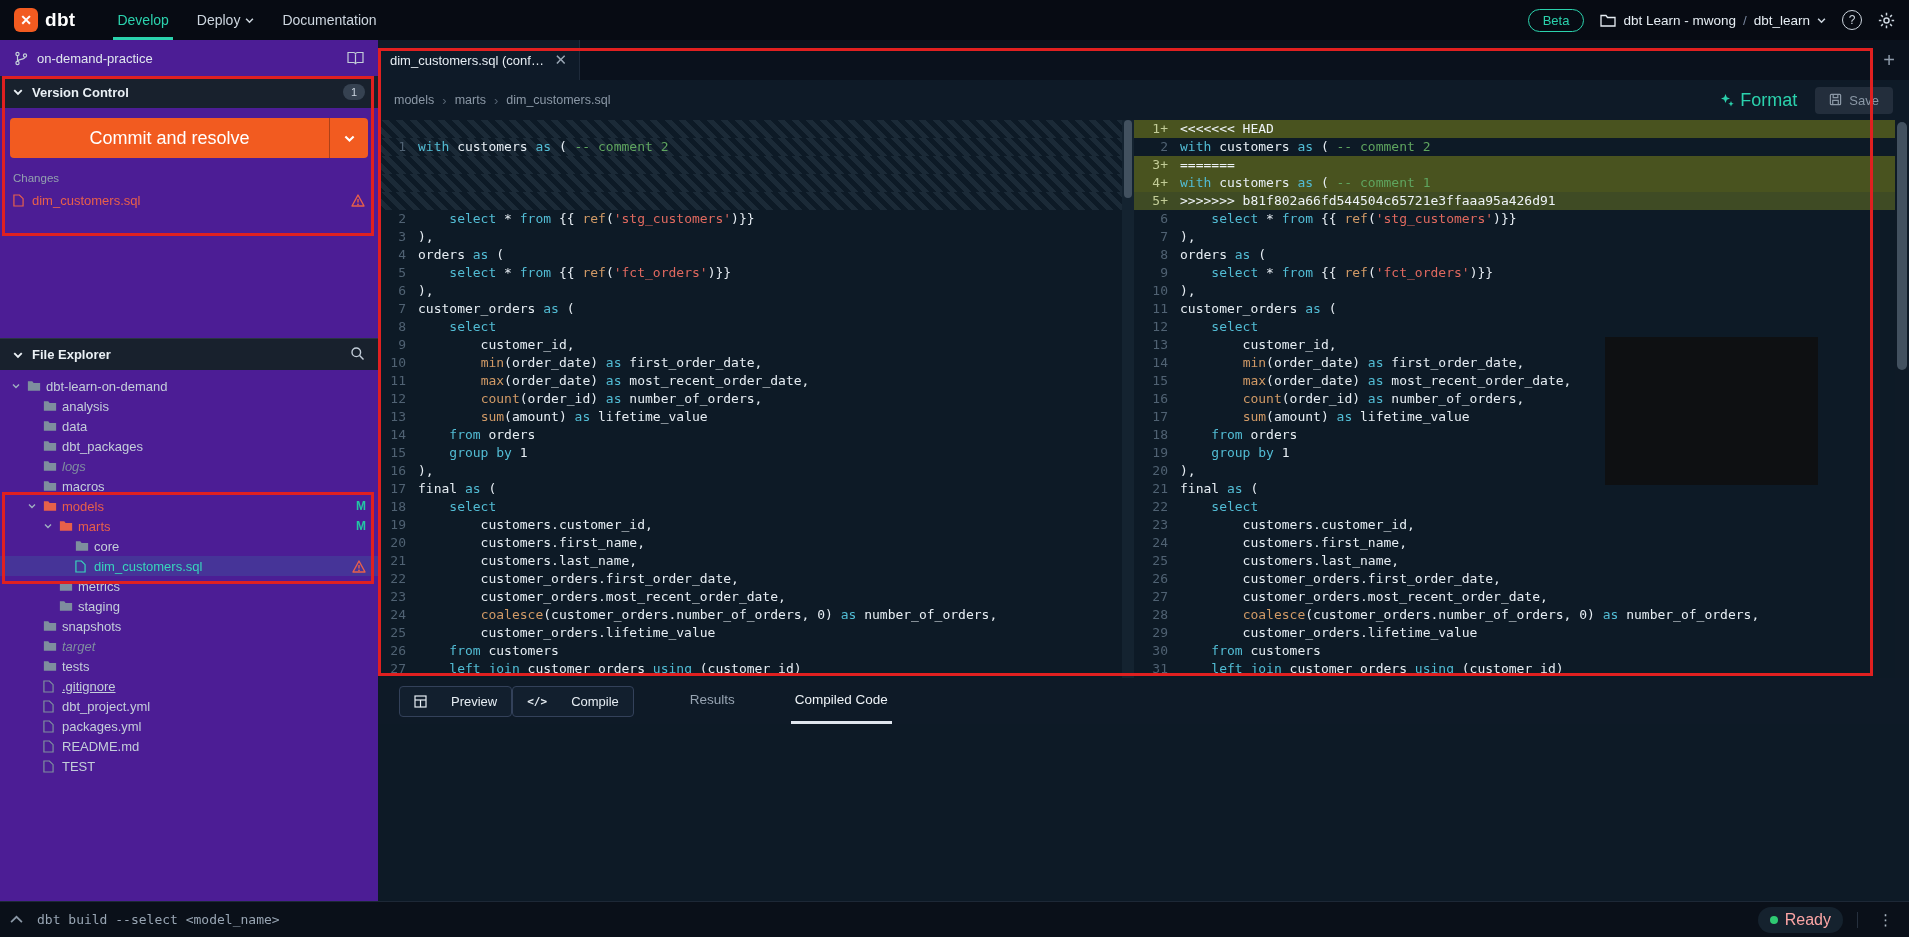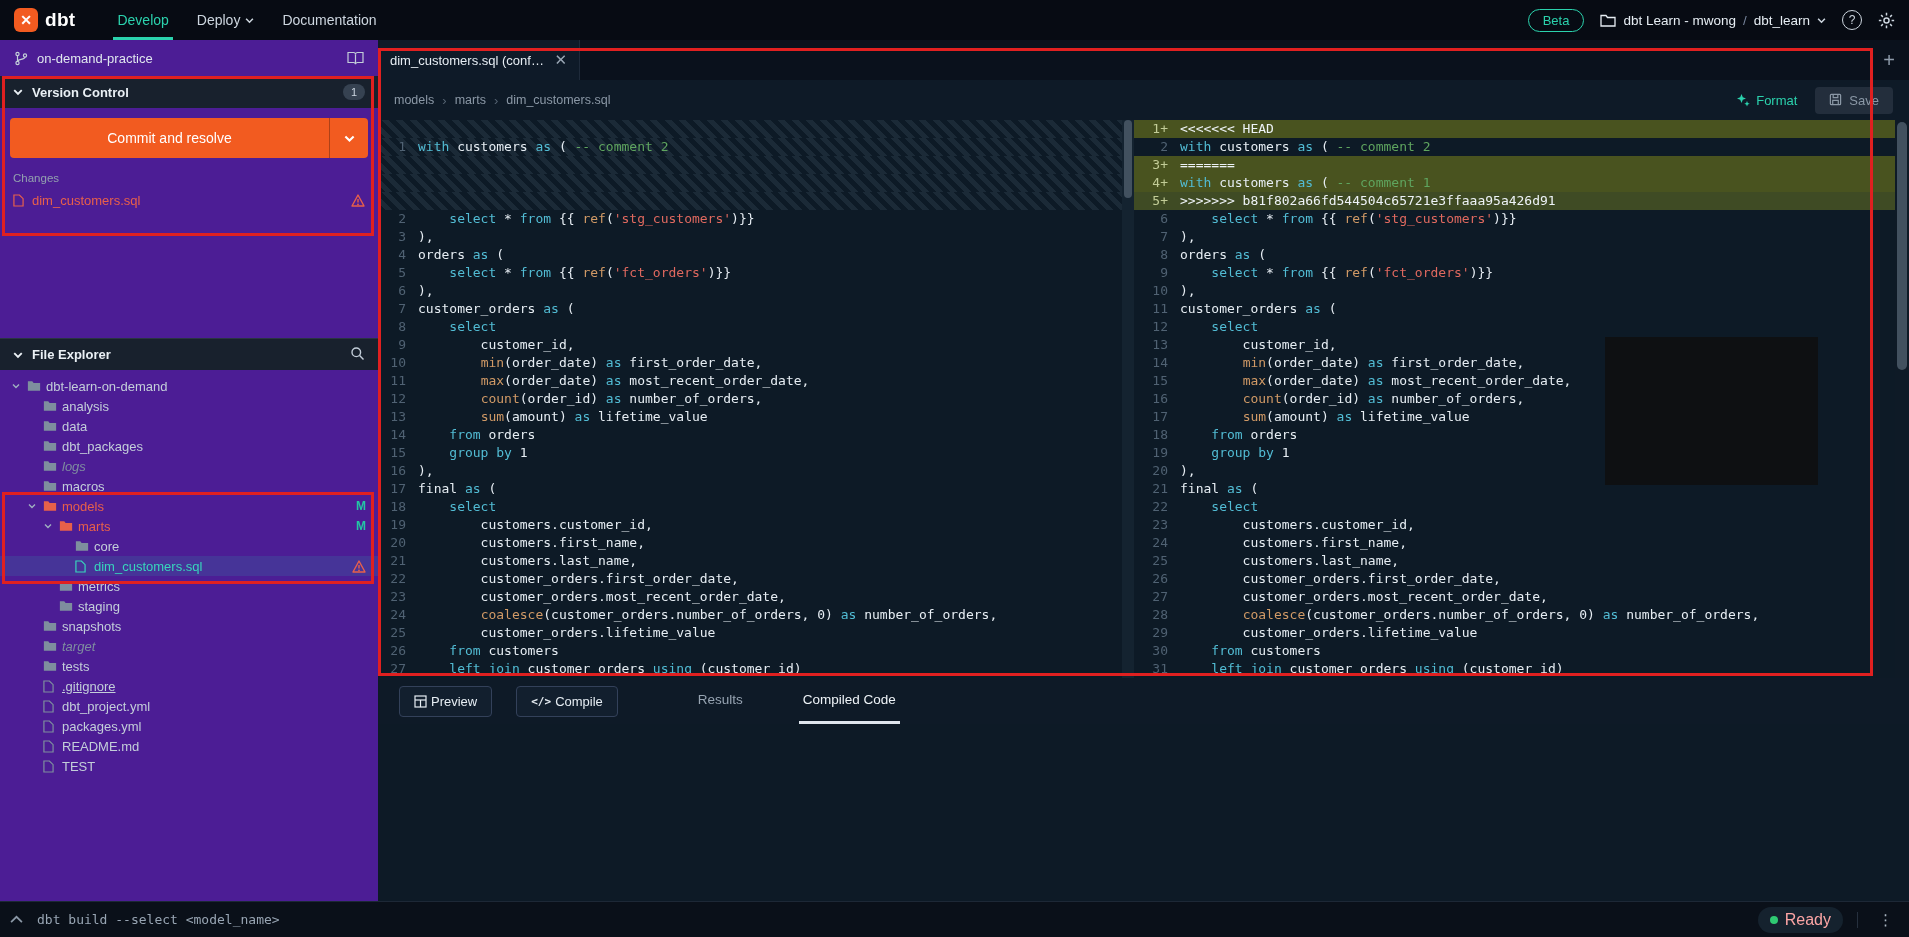--- a/index.html
+++ b/index.html
@@ -28,21 +28,21 @@
   
   .mid { position:absolute; top:40px; left:0; right:0; bottom:36px; display:flex; }
   .sidebar { width:378px; background:#4c1d95; display:flex; flex-direction:column; flex:0 0 378px; }
   .main { flex:1; display:flex; flex-direction:column; min-width:0; }
   
   .branch-row { height:36px; display:flex; align-items:center; gap:9px; padding:0 14px; color:#dfe6ee; font-size:13px; }
   .branch-row .grow { flex:1; }
   .section-header { height:32px; display:flex; align-items:center; gap:9px; padding:0 13px; background:#18212d; color:#eaf0f5; font-weight:bold; font-size:13px; cursor:pointer; }
   .count-badge { margin-left:auto; background:#364251; color:#ccd6e0; border-radius:9px; font-size:11px; font-weight:normal; padding:2px 8px; }
   .commit-btn { margin:10px 10px 8px 10px; height:40px; background:var(--orange,#f25b20); border-radius:4px; display:flex; align-items:stretch; color:#fff; cursor:pointer; overflow:hidden; }
-  .commit-main { flex:1; display:flex; align-items:center; justify-content:center; font-size:14px; font-weight:500; }
+  .commit-main { flex:1; display:flex; align-items:center; justify-content:center; font-size:18px; font-weight:500; }
   .commit-div { width:1px; background:rgba(0,0,0,.28); }
   .commit-chev { width:38px; display:flex; align-items:center; justify-content:center; }
   .changes-label { padding:6px 13px 4px; color:#93a1af; font-size:11.5px; }
   .change-row { height:24px; display:flex; align-items:center; gap:8px; padding:0 13px; color:var(--red,#e8604a); cursor:pointer; }
   .change-row .grow { flex:1; }
   .fe-spacer { height:126px; }
   .fe-header { border-top:1px solid #2a3542; }
   .tree { padding-top:6px; }
   .tree-row { height:20px; display:flex; align-items:center; padding-right:12px; color:#c3ced9; font-size:13px; cursor:pointer; white-space:nowrap; }
   .tree-chev { width:15px; color:#9fb0c0; display:inline-flex; }
@@ -57,21 +57,21 @@
   .warn { color:var(--red,#e8604a); display:inline-flex; }
   
   .tabbar { height:40px; background:#0a111c; display:flex; align-items:stretch; }
   .tab { width:202px; background:#0e1a28; display:flex; align-items:center; gap:10px; padding:0 12px; border-right:1px solid #1e2a3a; font-size:13px; color:#e6edf3; cursor:pointer; white-space:nowrap; overflow:hidden; }
   .tab-close { color:#9aa7b5; font-size:15px; cursor:pointer; }
   .newtab { margin-left:auto; align-self:center; margin-right:14px; color:#8f9cab; font-size:20px; cursor:pointer; }
   .crumbbar { height:40px; background:#0e1a27; display:flex; align-items:center; padding:0 16px; gap:8px; }
   .crumb { color:#8b98a6; font-size:12.5px; }
   .crumb-sep { color:#55terrain6372; color:#556372; font-size:13px; }
   .crumb-actions { margin-left:auto; display:flex; align-items:center; gap:18px; }
-  .format-btn { color:var(--teal,#2bd2ad); display:flex; align-items:center; gap:6px; font-size:13px; cursor:pointer; }
+  .format-btn { color:var(--teal,#2bd2ad); display:flex; align-items:center; gap:6px; font-size:18px; cursor:pointer; }
   .save-btn { background:#232e3c; border-radius:4px; color:#8b98a6; padding:6px 14px; display:flex; align-items:flex-start; gap:7px; font-size:13px; cursor:pointer; }
   
   .editor { height:558px; display:flex; position:relative; background:#0d1a26; }
   .pane { position:relative; overflow:hidden; background:#0d1a26; }
   .pane-left { width:744px; flex:0 0 744px; }
   .pane-right { flex:1; }
   .code-row { display:flex; height:18px; line-height:18px; font-family:"DejaVu Sans Mono", monospace; font-size:13px; white-space:pre; }
   .ln { flex:0 0 40px; text-align:right; padding-right:12px; color:#506273; }
   .pane-right .ln { flex-basis:46px; }
   .code { flex:1; color:#e6edf3; }
@@ -80,21 +80,21 @@
   .code-row.add .ln, .code-row.add2 .ln { color:#c2cc97; }
   .code-row.add2 { background:var(--green-add2,#3f4b24); }
   .kw { color:#52bcd4; } .fn { color:#d19a66; } .st { color:#e0695f; } .cm { color:#5fa55f; } .mk { color:#eef3f7; }
   .scrollbar { position:absolute; top:0; bottom:0; background:#142330; }
   .sb-left { right:0; width:12px; }
   .sb-right { right:0; width:14px; background:#0e1a26; }
   .thumb { position:absolute; left:2px; right:2px; border-radius:6px; background:#42515f; }
   .dark-overlay { position:absolute; left:471px; top:217px; width:213px; height:148px; background:#0e1012; }
   
   .btoolbar { height:46px; background:#0e1a27; display:flex; align-items:center; padding:0 0 0 21px; }
-  .panel-btn { height:31px; display:flex; align-items:center; gap:4px; padding:0 14px; border:1px solid #33415a; border-radius:4px; background:#121f2e; color:#e6edf3; font-size:13px; cursor:pointer; margin-right:24px; }
+  .panel-btn { height:31px; display:flex; align-items:center; gap:24px; padding:0 14px; border:1px solid #33415a; border-radius:4px; background:#121f2e; color:#e6edf3; font-size:13px; cursor:pointer; }
   .code-glyph { font-family:"DejaVu Sans Mono",monospace; font-size:11px; font-weight:bold; }
   .panel-tab { height:46px; display:flex; align-items:center; padding:0 4px; margin-left:52px; color:#97a4b2; font-size:13.5px; cursor:pointer; border-bottom:3px solid transparent; }
   .panel-tab.active { color:#eef3f7; border-bottom-color:#dfe6ee; }
   .empty { flex:1; background:#0e1a27; display:flex; flex-direction:column; align-items:center; justify-content:center; gap:9px; }
   .empty-title { font-weight:bold; font-size:13.5px; color:#eef3f7; }
   .empty-sub { font-size:13.5px; color:#96a3b1; }
   
   .cmdbar { position:absolute; left:0; right:0; bottom:0; height:36px; background:#0a1019; border-top:1px solid #1d2836; display:flex; align-items:center; padding:0 10px; gap:14px; }
   .cmd-text { font-family:"DejaVu Sans Mono",monospace; font-size:13px; color:#98a5b3; flex:1; cursor:text; }
   .ready-pill { display:flex; align-items:center; gap:7px; background:#15222e; border-radius:13px; padding:4px 12px; }

